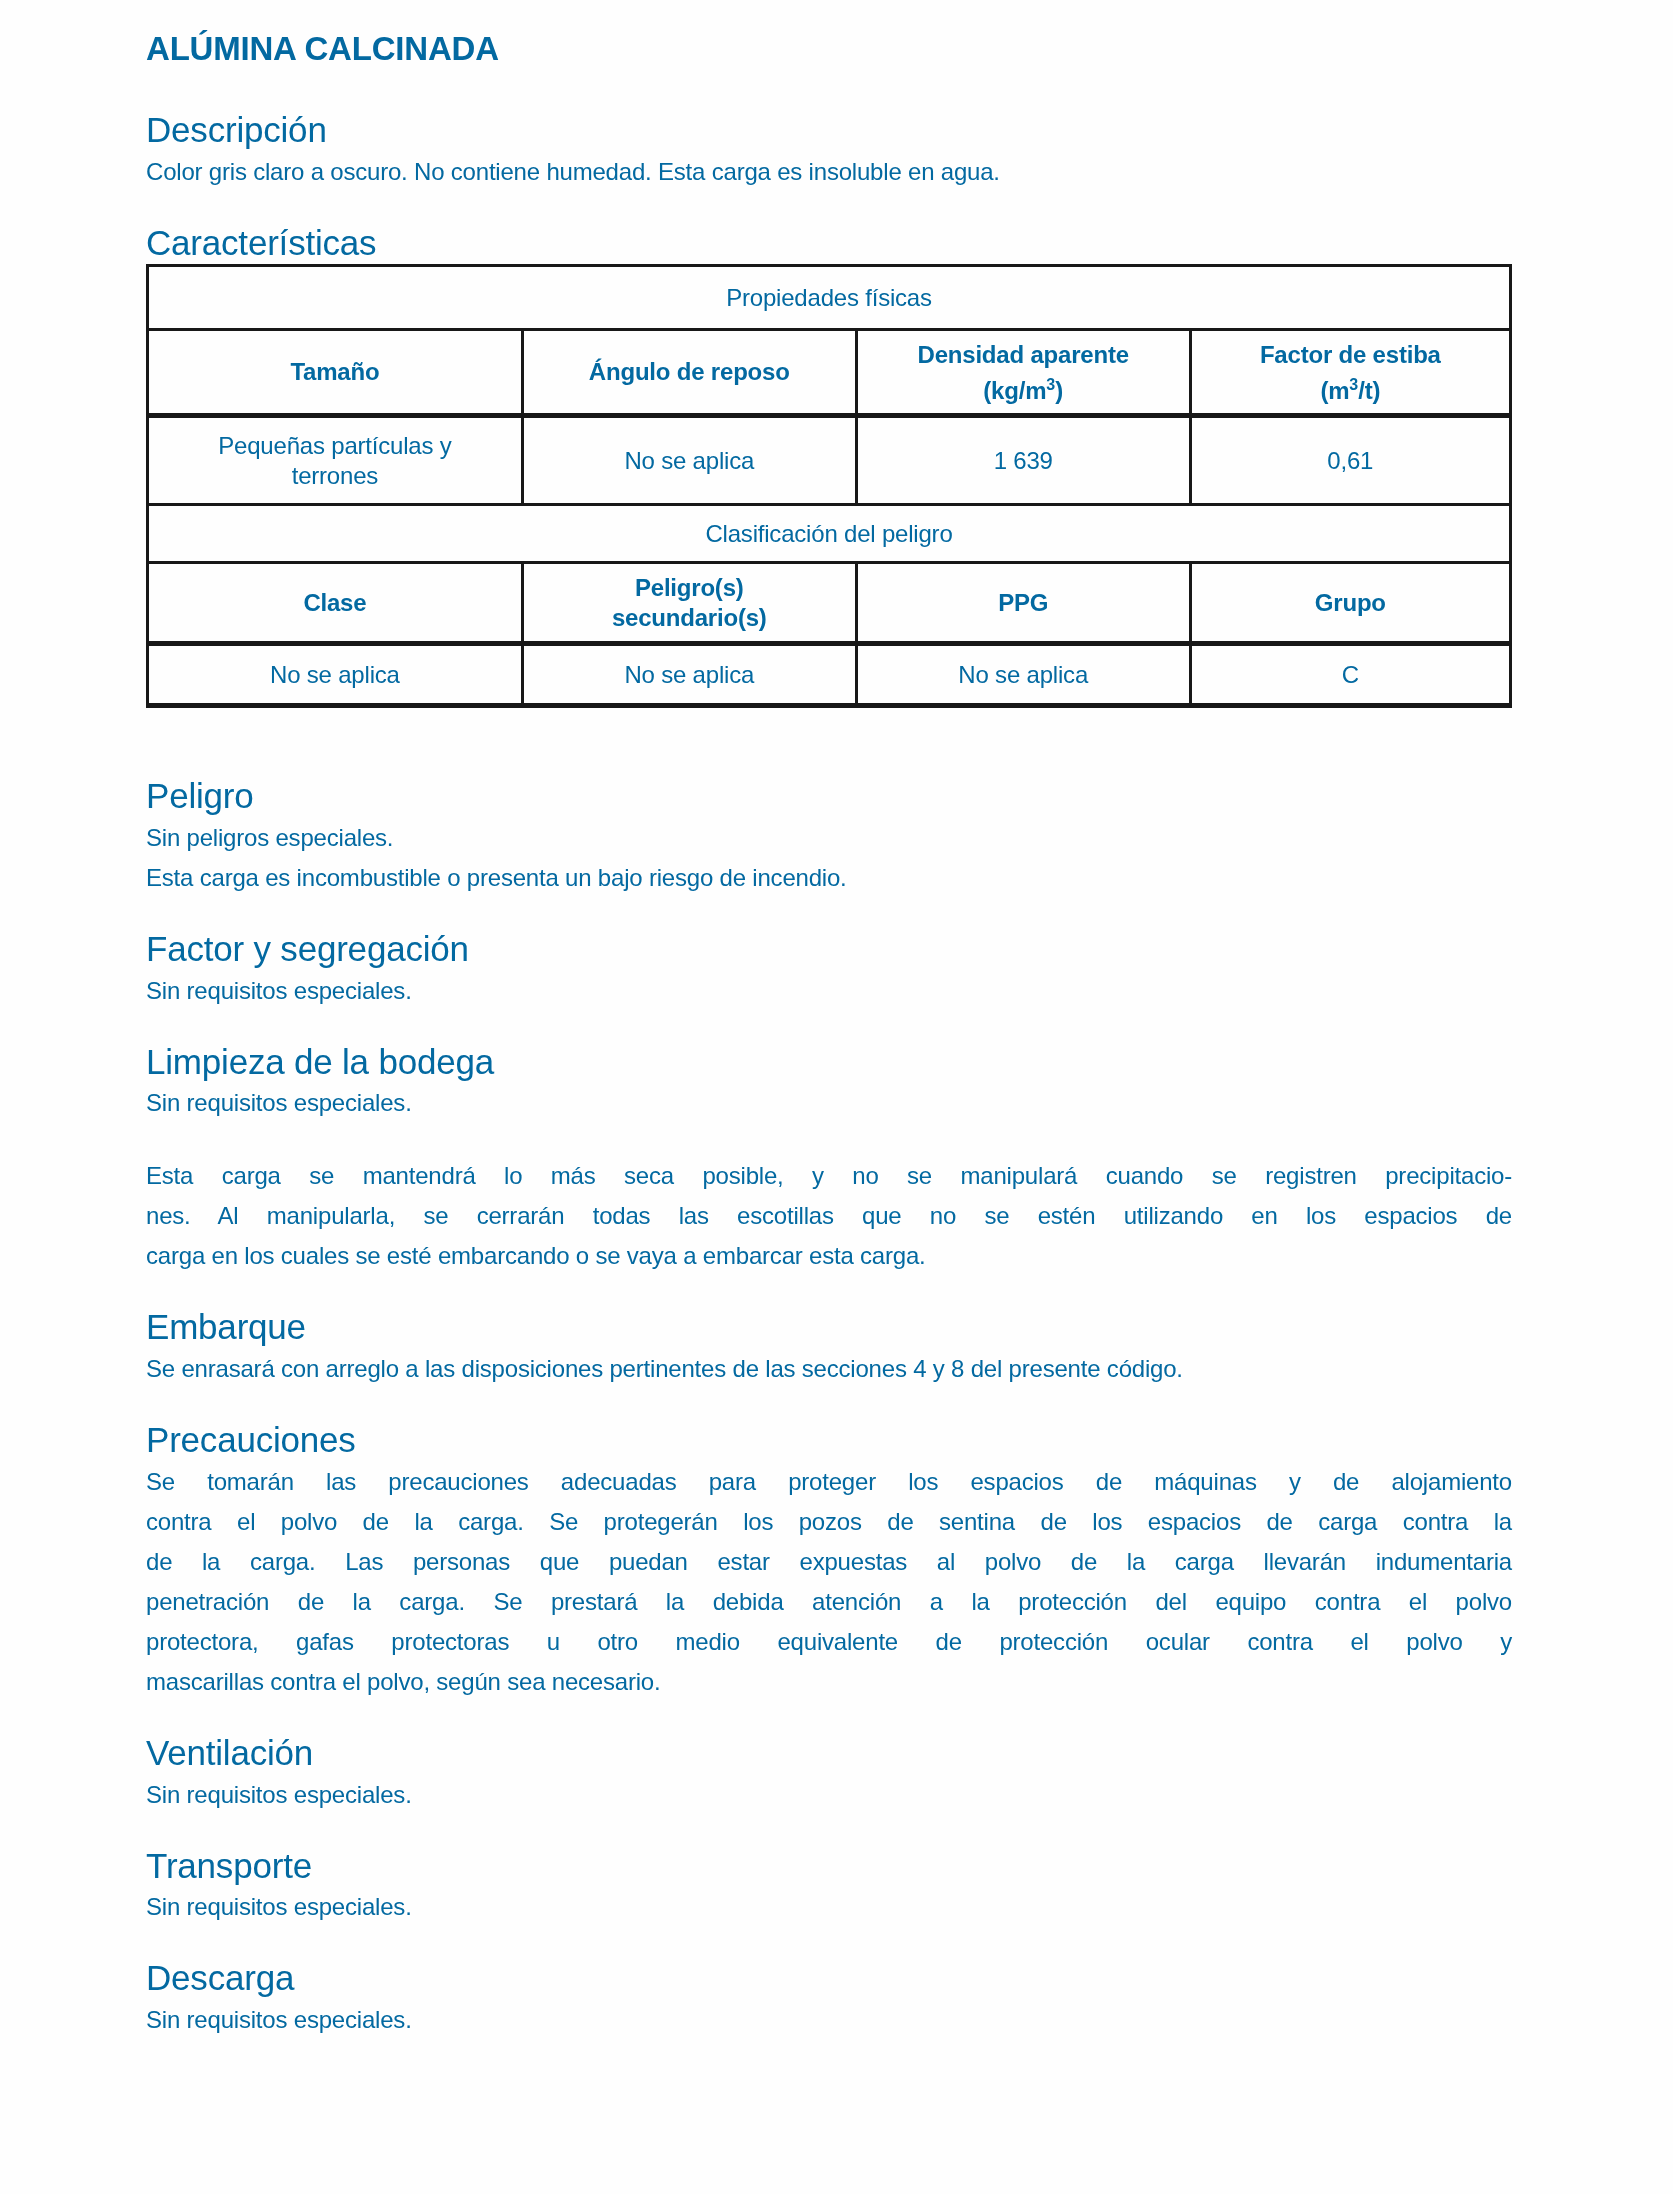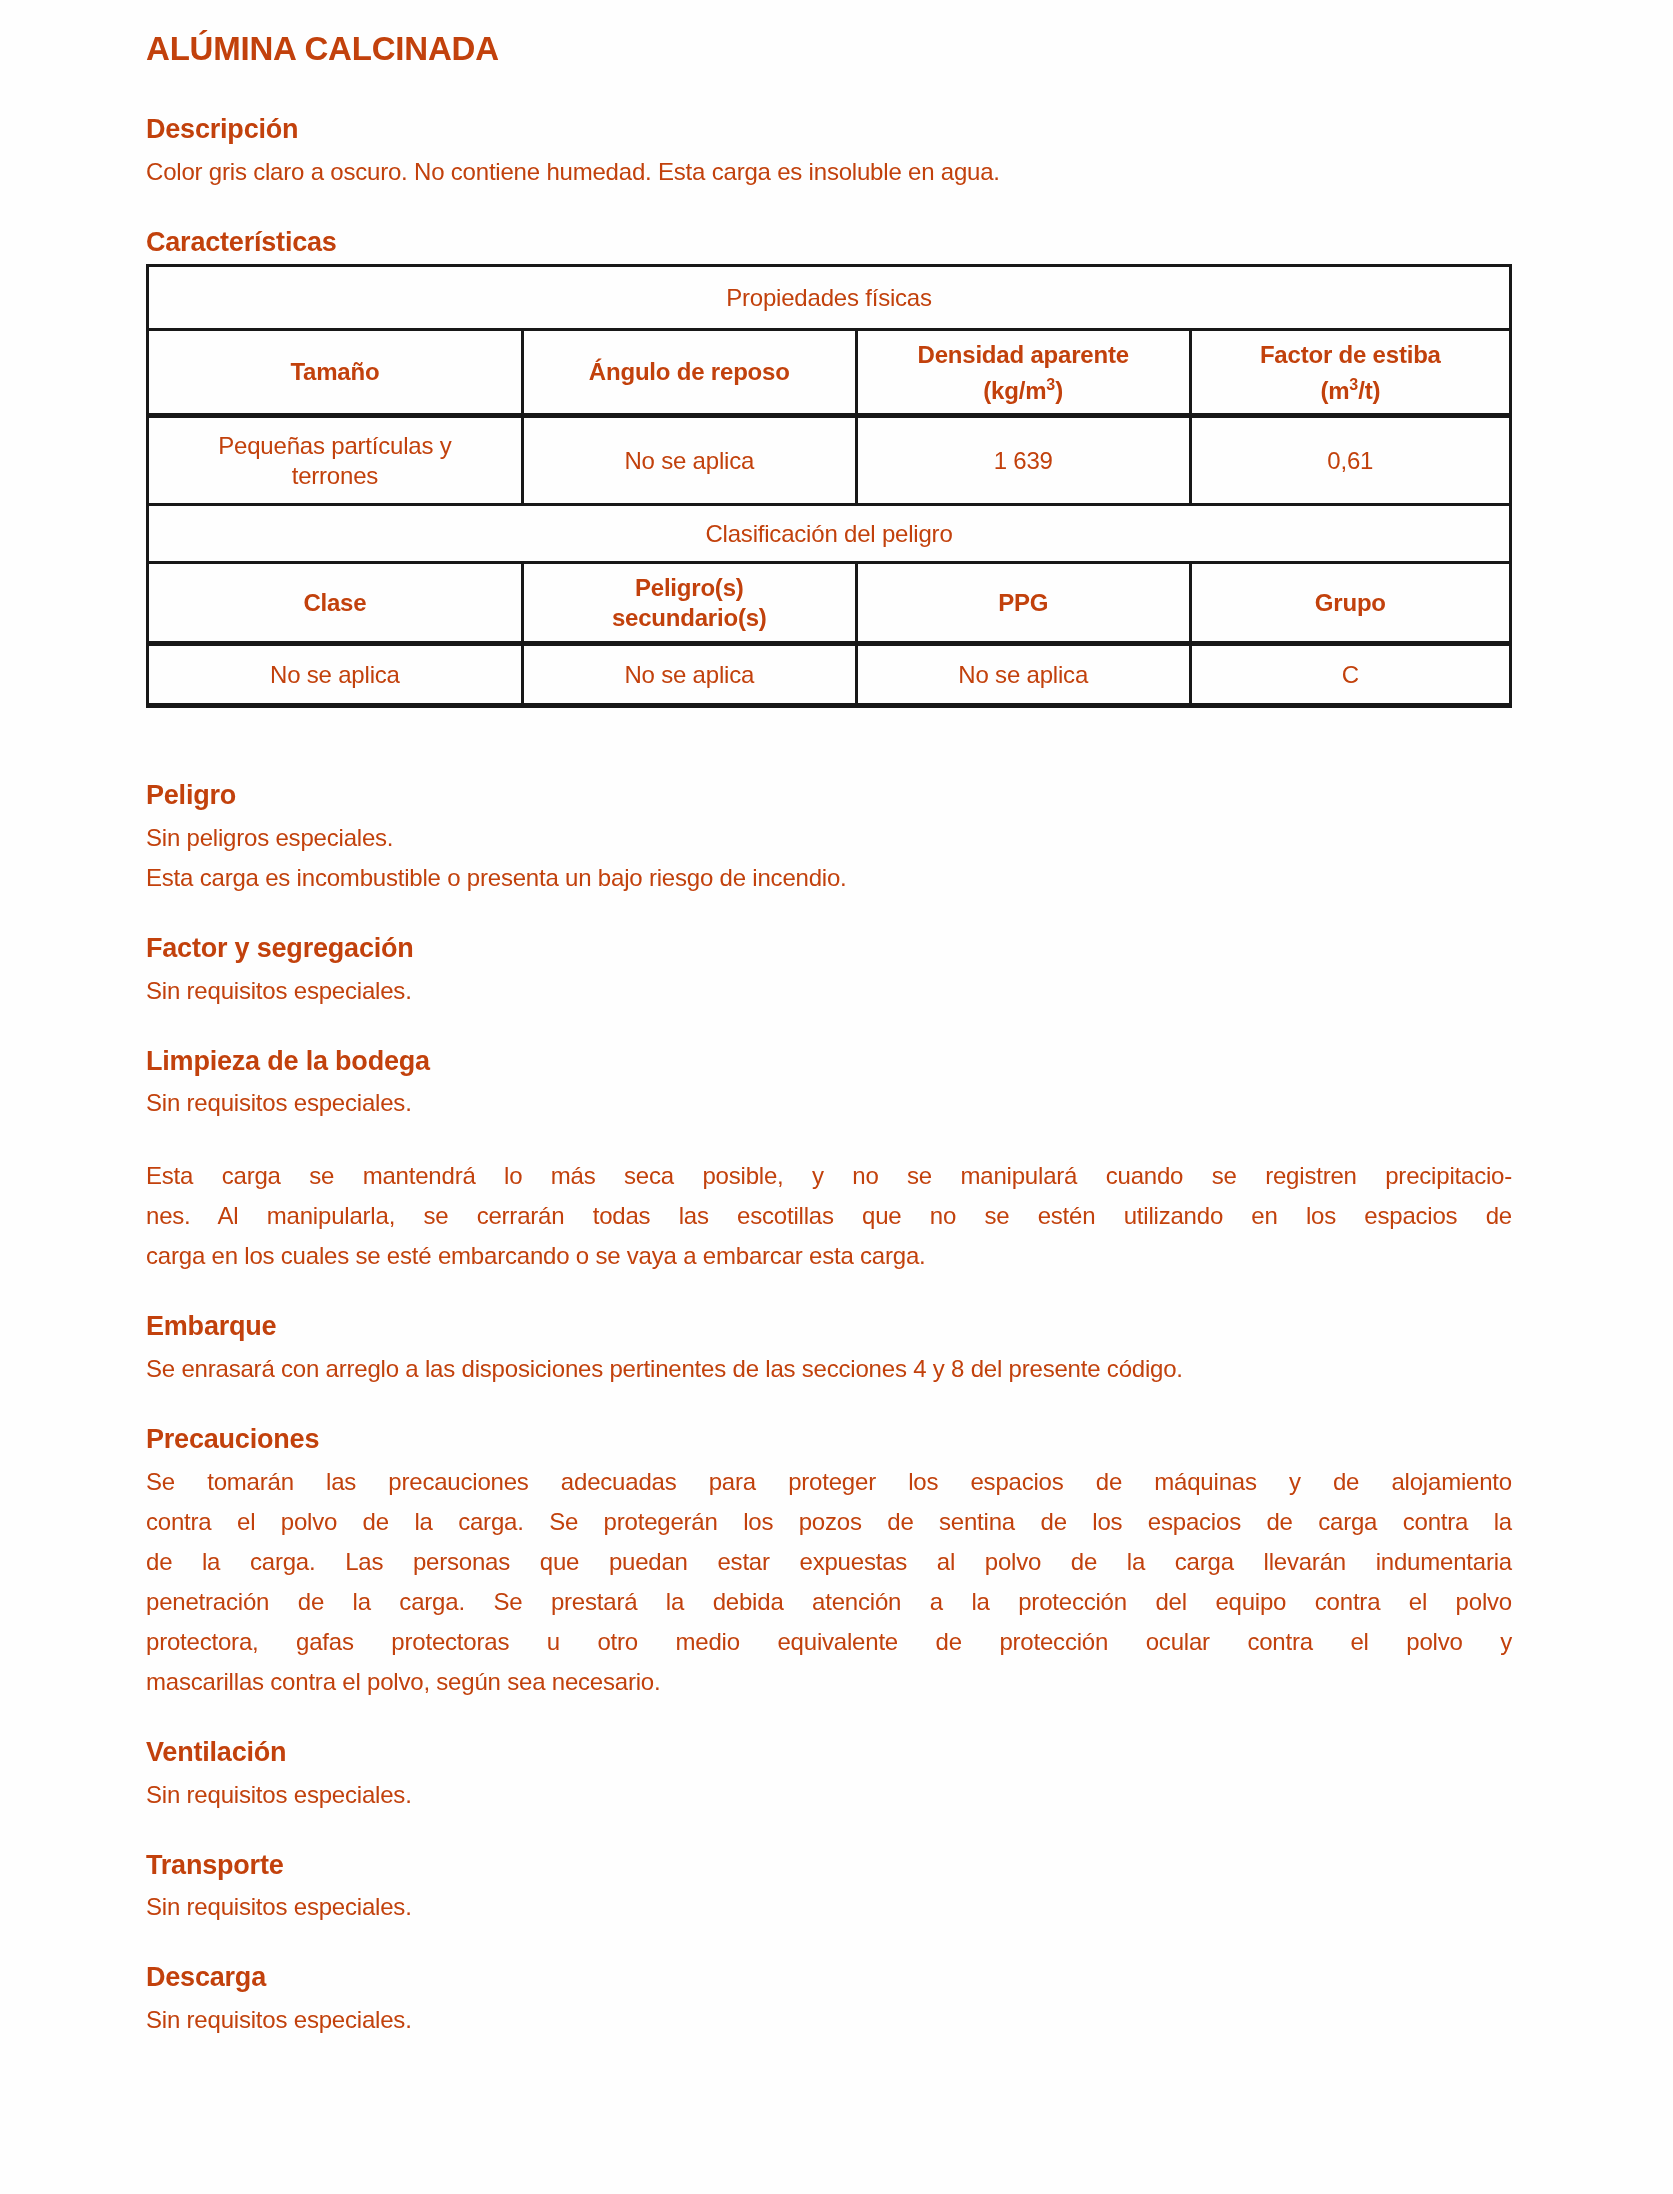--- a/index.html
+++ b/index.html
@@ -5,44 +5,44 @@
   html, body {
     margin: 0;
     padding: 0;
     background: #ffffff;
   }
   .page {
     position: relative;
     width: 1673px;
     height: 2194px;
     background: #fefefe;
-    color: #c2410c;
+    color: #0369a1;
     font-family: "Liberation Sans", sans-serif;
     letter-spacing: -0.2px;
     overflow: hidden;
   }
   .content {
     position: absolute;
     left: 146px;
     top: 30px;
     width: 1366px;
   }
   .doc-title {
     font-size: 33px;
     line-height: 38px;
     font-weight: 700;
     margin: 0;
   }
   .sec { margin-top: 33px; }
   .sec-first { margin-top: 44px; }
   .sec-after-table { margin-top: 70px; }
   .sec-head {
-    font-size: 27px;
+    font-size: 35px;
     line-height: 35px;
-    font-weight: 700;
+    font-weight: 400;
     margin: 0 0 4.7px 0;
   }
   .bline {
     font-size: 24px;
     line-height: 40px;
   }
   .jline {
     font-size: 24px;
     line-height: 40px;
     text-align: justify;

